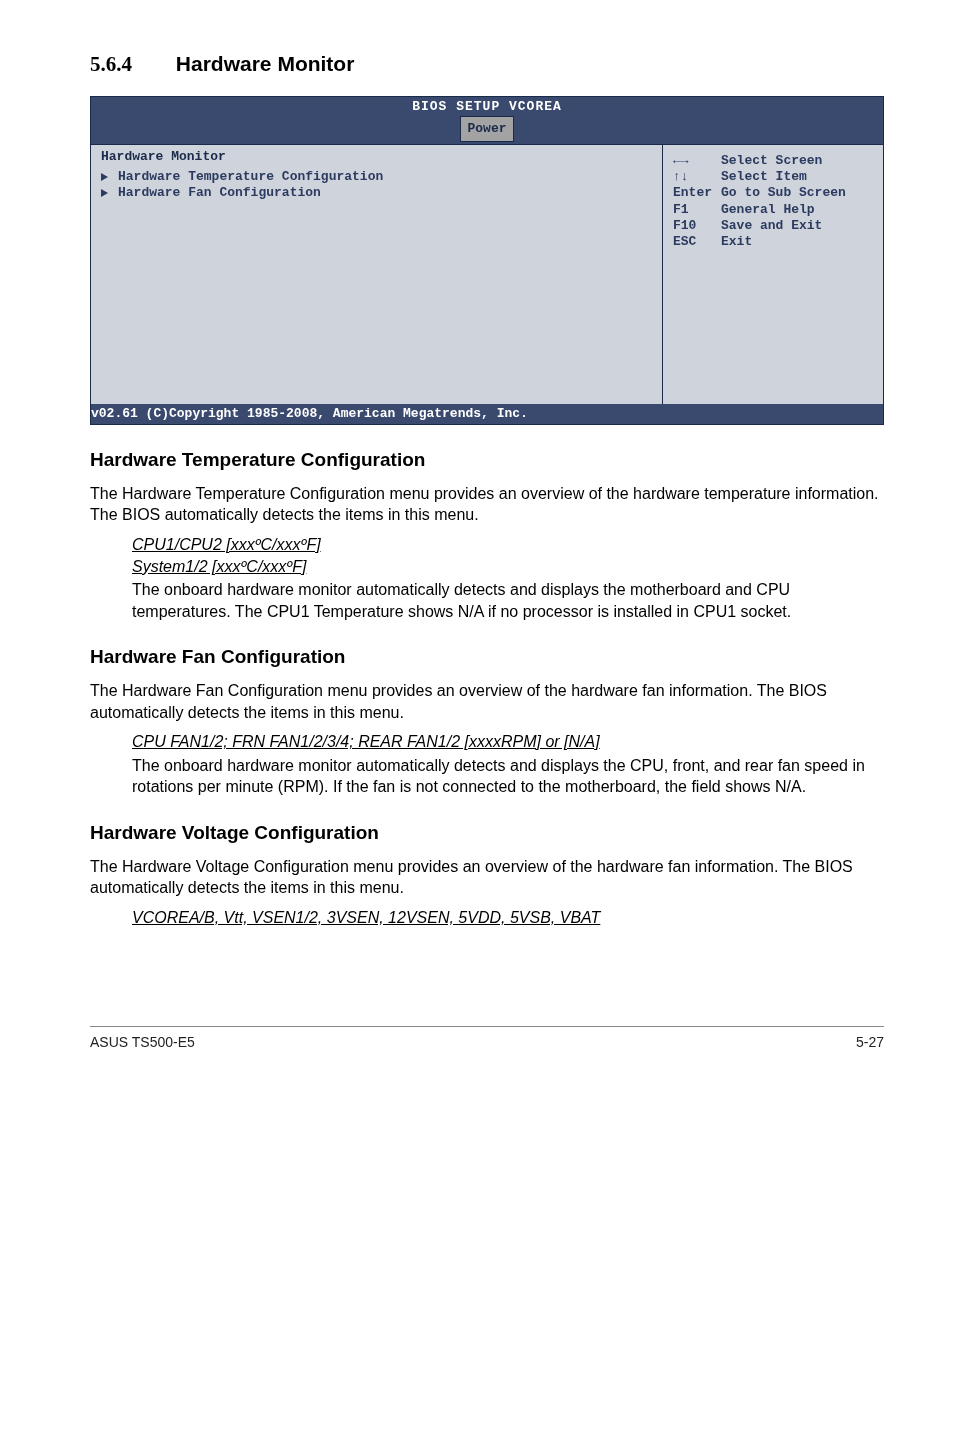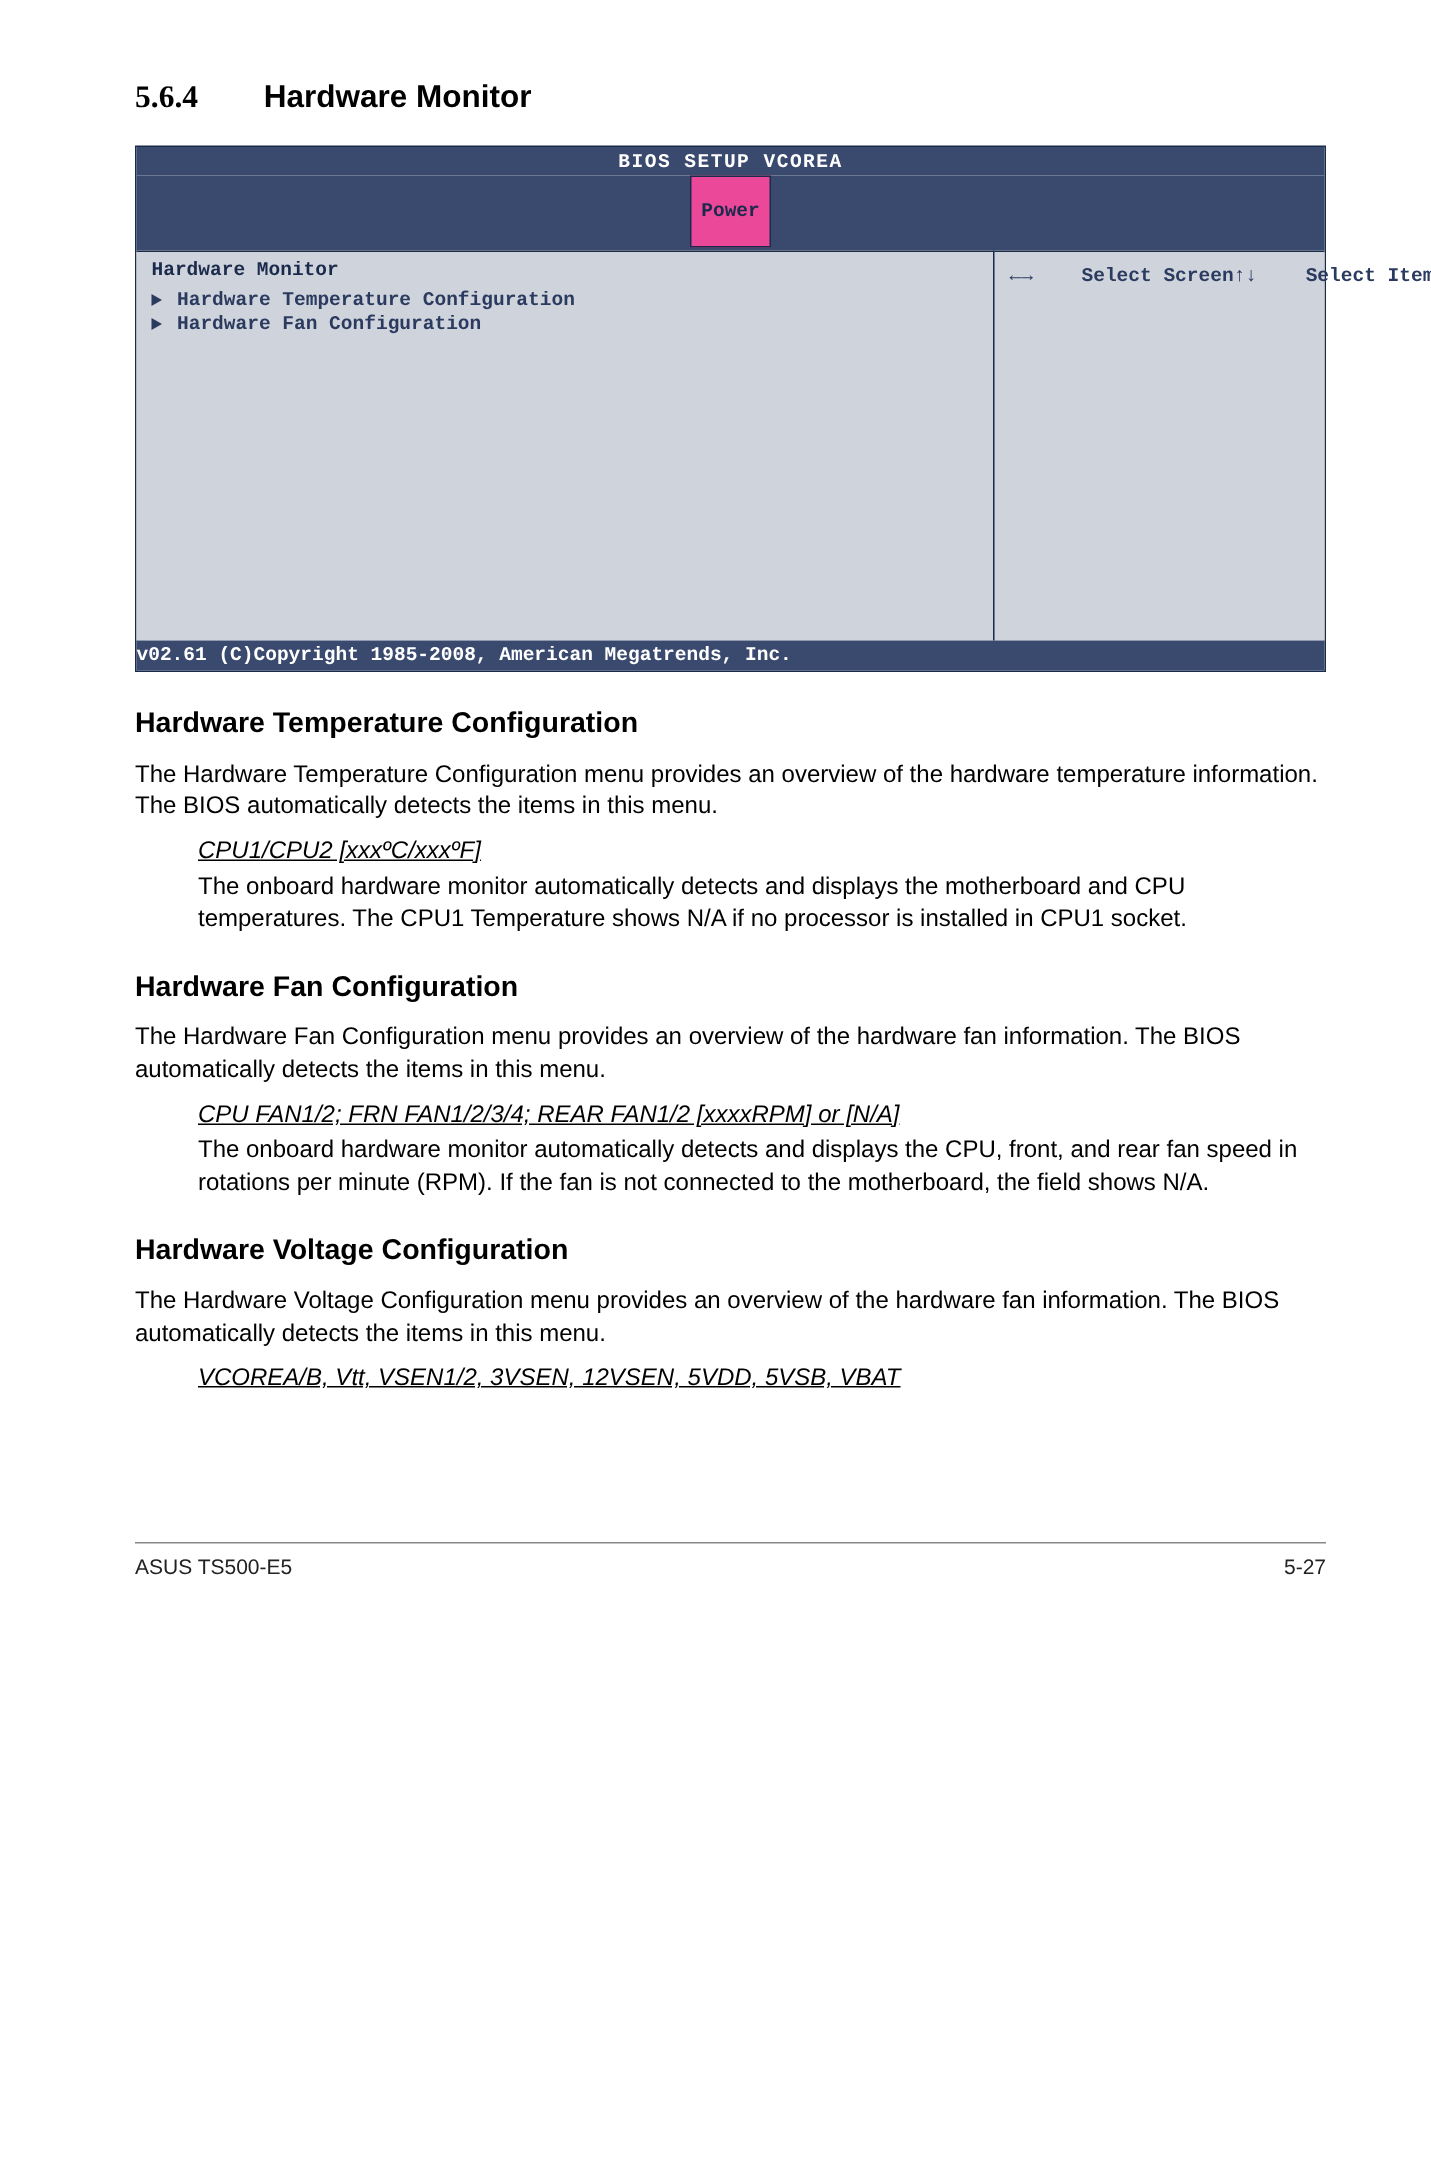--- a/index.html
+++ b/index.html
@@ -64,42 +64,43 @@
     padding: 2px 0 0 0;
     letter-spacing: 1px;
   }
   .bios-tabs {
     background: #3a4a6f;
     display: flex;
     justify-content: center;
     padding-bottom: 2px;
   }
   .bios-tab {
-    background: #ec4899;
+    background: #a3a3a3;
     color: #1a2a4a;
-    padding: 15px 6px;
+    padding: 4px 6px;
     font-weight: bold;
     border: 1px solid #1a2a4a;
   }
   .bios-body {
     display: flex;
     background: #cfd3dc;
   }
   .bios-left {
     flex: 1;
     border-top: 1px solid #1a2a4a;
     border-right: 1px solid #1a2a4a;
     min-height: 260px;
   }
   .bios-right {
     width: 220px;
     border-top: 1px solid #1a2a4a;
     padding: 8px 10px;
     display: flex;
-    justify-content: space-between;
+    flex-direction: column;
+    justify-content: flex-start;
     color: #2b3b5f;
     font-weight: bold;
   }
   .bios-section-header {
     font-weight: bold;
     color: #1a2a4a;
     padding: 4px 8px 2px 10px;
   }
   .bios-items {
     padding: 2px 8px 8px 10px;
@@ -160,20 +161,21 @@
       <div class="bios-help-line"><span class="key">ESC</span><span>Exit</span></div>
     </div>
   </div>
   <div class="bios-copyright">v02.61 (C)Copyright 1985-2008, American Megatrends, Inc.</div>
 </div>
 
 <div class="heading-3">Hardware Temperature Configuration</div>
 <div class="para">The Hardware Temperature Configuration menu provides an overview of the hardware temperature information. The BIOS automatically detects the items in this menu.</div>
 <div class="indent-block">
   <div class="underlined-italic">CPU1/CPU2 [xxxºC/xxxºF]</div>
+  <div class="underlined-italic">System1/2 [xxxºC/xxxºF]</div>
   <div class="para" style="margin-top:2px;">The onboard hardware monitor automatically detects and displays the motherboard and CPU temperatures. The CPU1 Temperature shows N/A if no processor is installed in CPU1 socket.</div>
 </div>
 
 <div class="heading-3">Hardware Fan Configuration</div>
 <div class="para">The Hardware Fan Configuration menu provides an overview of the hardware fan information. The BIOS automatically detects the items in this menu.</div>
 <div class="indent-block">
   <div class="underlined-italic">CPU FAN1/2; FRN FAN1/2/3/4; REAR FAN1/2 [xxxxRPM] or [N/A]</div>
   <div class="para" style="margin-top:2px;">The onboard hardware monitor automatically detects and displays the CPU, front, and rear fan speed in rotations per minute (RPM). If the fan is not connected to the motherboard, the field shows N/A.</div>
 </div>
 

